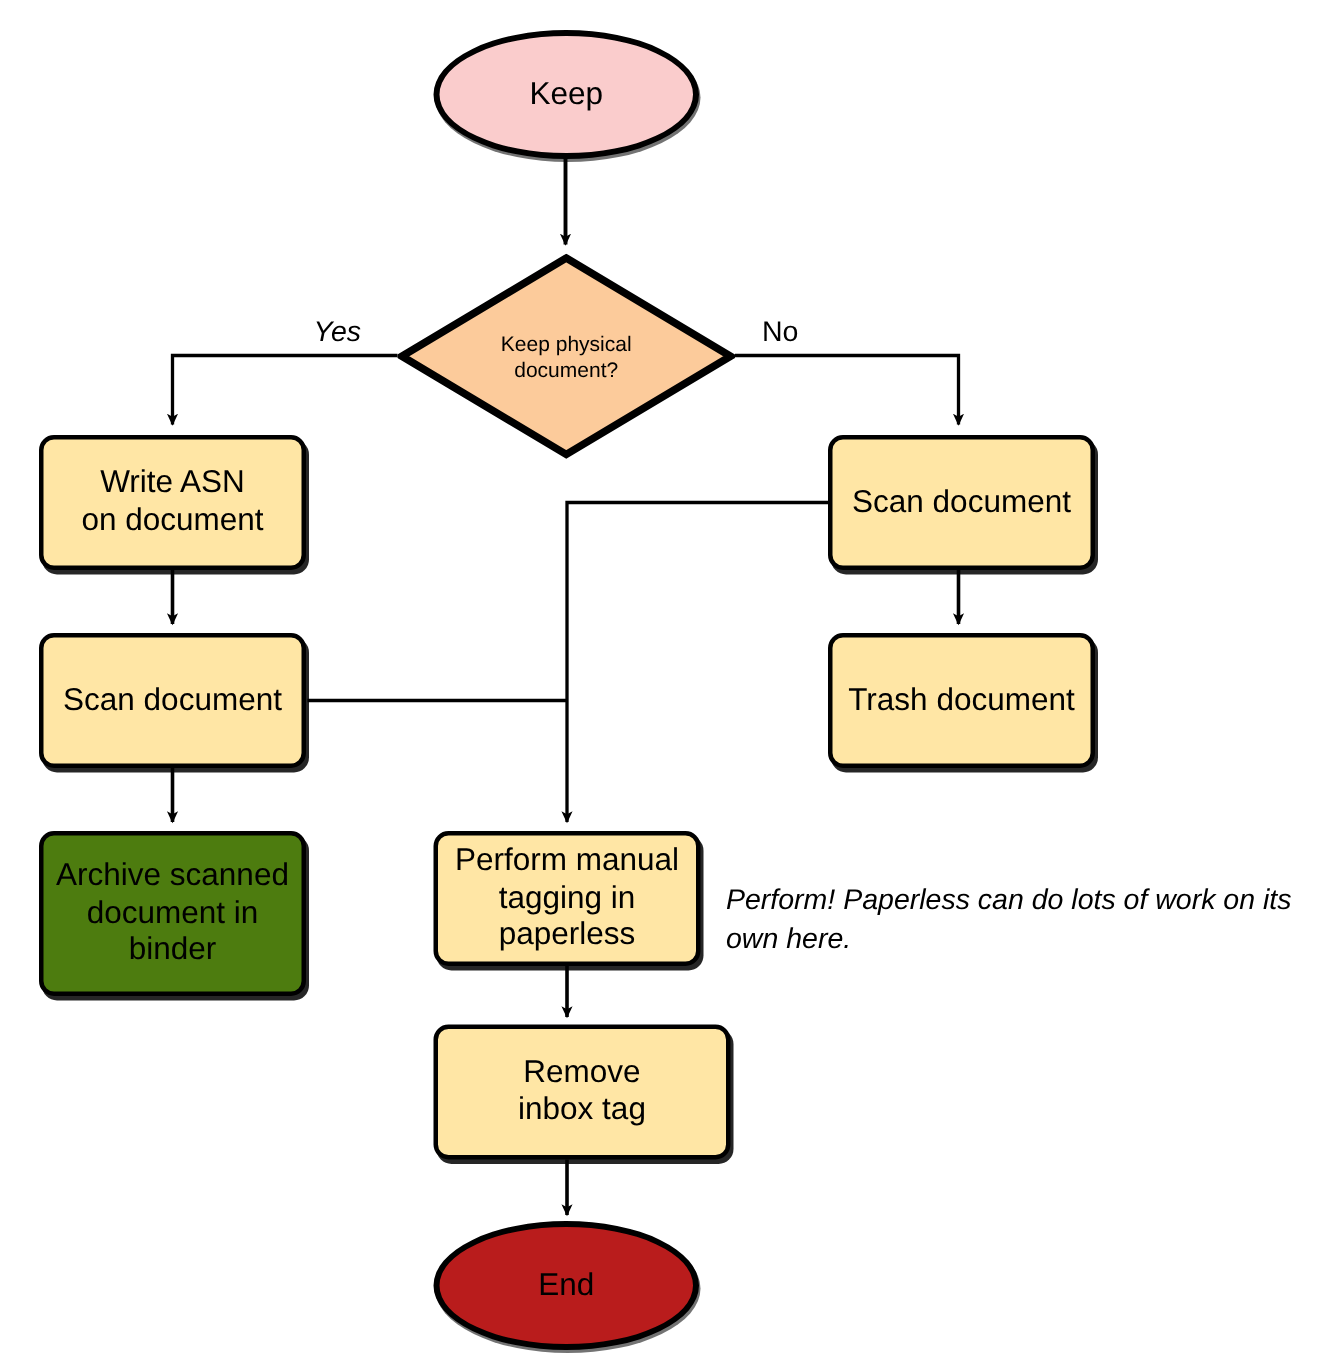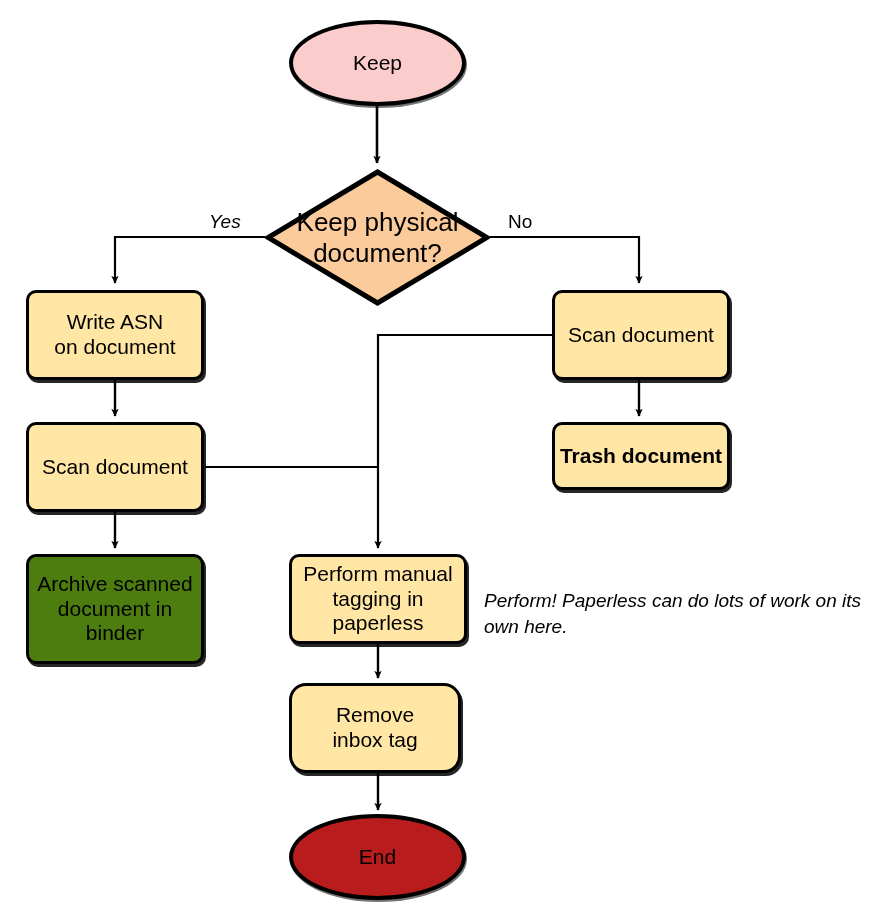--- a/index.html
+++ b/index.html
@@ -44,21 +44,21 @@
     font-size: 21px;
     box-shadow: 2px 3px 0 rgba(0,0,0,0.85);
   }
   .node-terminal {
     border: 4px solid #000000;
     border-radius: 50%;
     font-size: 21px;
     box-shadow: 1px 2px 0 rgba(0,0,0,0.55);
   }
   .node-decision {
-    font-size: 26px;
+    font-size: 14px;
     background: transparent;
     border: none;
     box-shadow: none;
   }
   .decision-shape {
     position: absolute;
     left: 0;
     top: 0;
     width: 100%;
     height: 100%;
@@ -140,31 +140,31 @@
   <div class="node node-box" style="left:26px; top:554px; width:178px; height:110px; background:#4d7c0f;">
     <span>Archive scanned
 document in
 binder</span>
   </div>
 
   <div class="node node-box" style="left:552px; top:290px; width:178px; height:90px; background:#ffe6a5;">
     <span>Scan document</span>
   </div>
 
-  <div class="node node-box" style="left:552px; top:422px; width:178px; height:68px; background:#ffe6a5;font-weight:bold;">
+  <div class="node node-box" style="left:552px; top:422px; width:178px; height:90px; background:#ffe6a5;">
     <span>Trash document</span>
   </div>
 
   <div class="node node-box" style="left:289px; top:554px; width:178px; height:90px; background:#ffe6a5;">
     <span>Perform manual
 tagging in
 paperless</span>
   </div>
 
-  <div class="node node-box" style="left:289px; top:683px; width:172px; height:90px; background:#ffe6a5;border-radius:17px;">
+  <div class="node node-box" style="left:289px; top:683px; width:198px; height:90px; background:#ffe6a5;">
     <span>Remove
 inbox tag</span>
   </div>
 
   <div class="node node-terminal" style="left:289px; top:814px; width:177px; height:86px; background:#b91c1c;">
     <span>End</span>
   </div>
 
   <div class="note" style="left:484px; top:588px; width:400px;">Perform! Paperless can do lots of work on its own here.</div>
 

